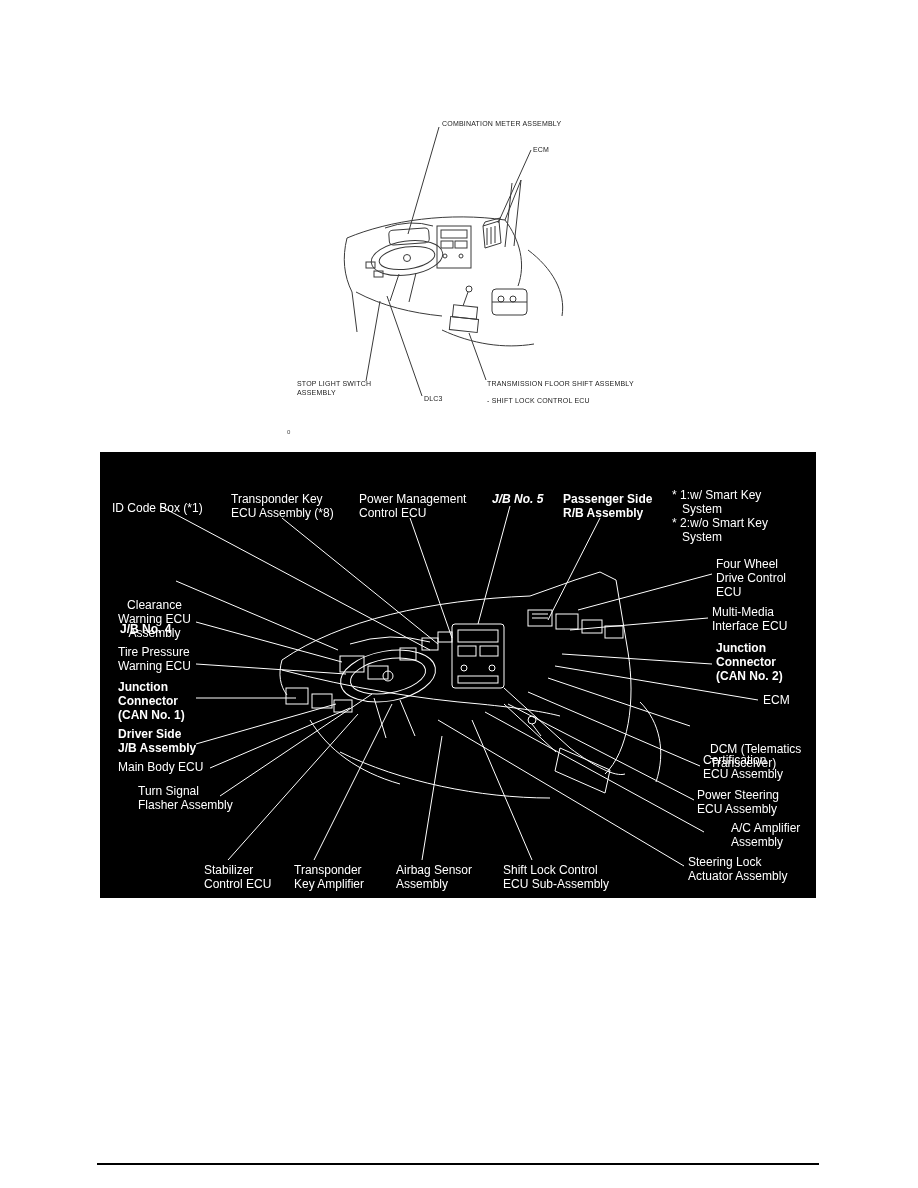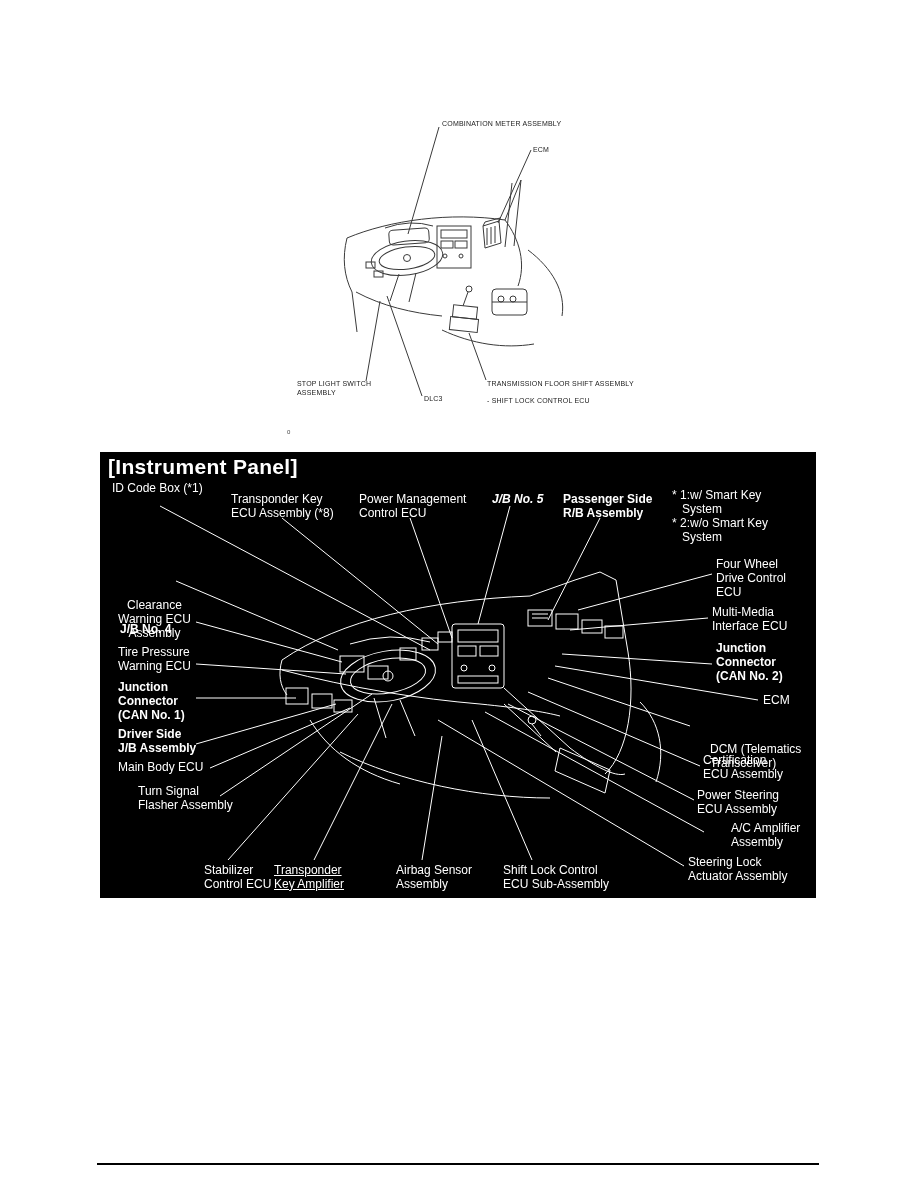--- a/index.html
+++ b/index.html
@@ -167,23 +167,22 @@
         <path d="M110,316 L250,256"></path>
         <path d="M120,344 L272,242"></path>
 
         <path d="M128,408 L258,262"></path>
         <path d="M214,408 L292,252"></path>
         <path d="M322,408 L342,284"></path>
         <path d="M432,408 L372,268"></path>
       </g>
     </svg>
 
-    <div class="panel-title">[Instrument Panel]</div>
-
-    <div class="lbl" style="left:12px;  top:30px;">ID Code Box (*1)</div>
+
+    <div class="lbl" style="left:12px;  top:50px;">ID Code Box (*1)</div>
     <div class="lbl" style="left:131px; top:41px;">Transponder Key
 ECU Assembly (*8)</div>
     <div class="lbl" style="left:259px; top:41px;">Power Management
 Control ECU</div>
     <div class="lbl bold" style="left:392px; top:41px;font-style:italic;">J/B No. 5</div>
     <div class="lbl bold" style="left:463px; top:41px;">Passenger Side
 R/B Assembly</div>
     <div class="lbl" style="left:572px; top:37px;">* 1:w/ Smart Key
    System
 * 2:w/o Smart Key
@@ -219,21 +218,21 @@
 ECU Assembly</div>
     <div class="lbl" style="left:597px; top:337px;">Power Steering
 ECU Assembly</div>
     <div class="lbl" style="left:595px; top:370px;margin-left:36px;">A/C Amplifier
 Assembly</div>
     <div class="lbl" style="left:588px; top:404px;">Steering Lock
 Actuator Assembly</div>
 
     <div class="lbl" style="left:104px; top:412px;">Stabilizer
 Control ECU</div>
-    <div class="lbl" style="left:174px; top:412px;text-decoration:underline;">Transponder
+    <div class="lbl" style="left:194px; top:412px;">Transponder
 Key Amplifier</div>
     <div class="lbl" style="left:296px; top:412px;">Airbag Sensor
 Assembly</div>
     <div class="lbl" style="left:403px; top:412px;">Shift Lock Control
 ECU Sub-Assembly</div>
   </div>
 
   <div class="bottom-rule"></div>
 </div>
 

